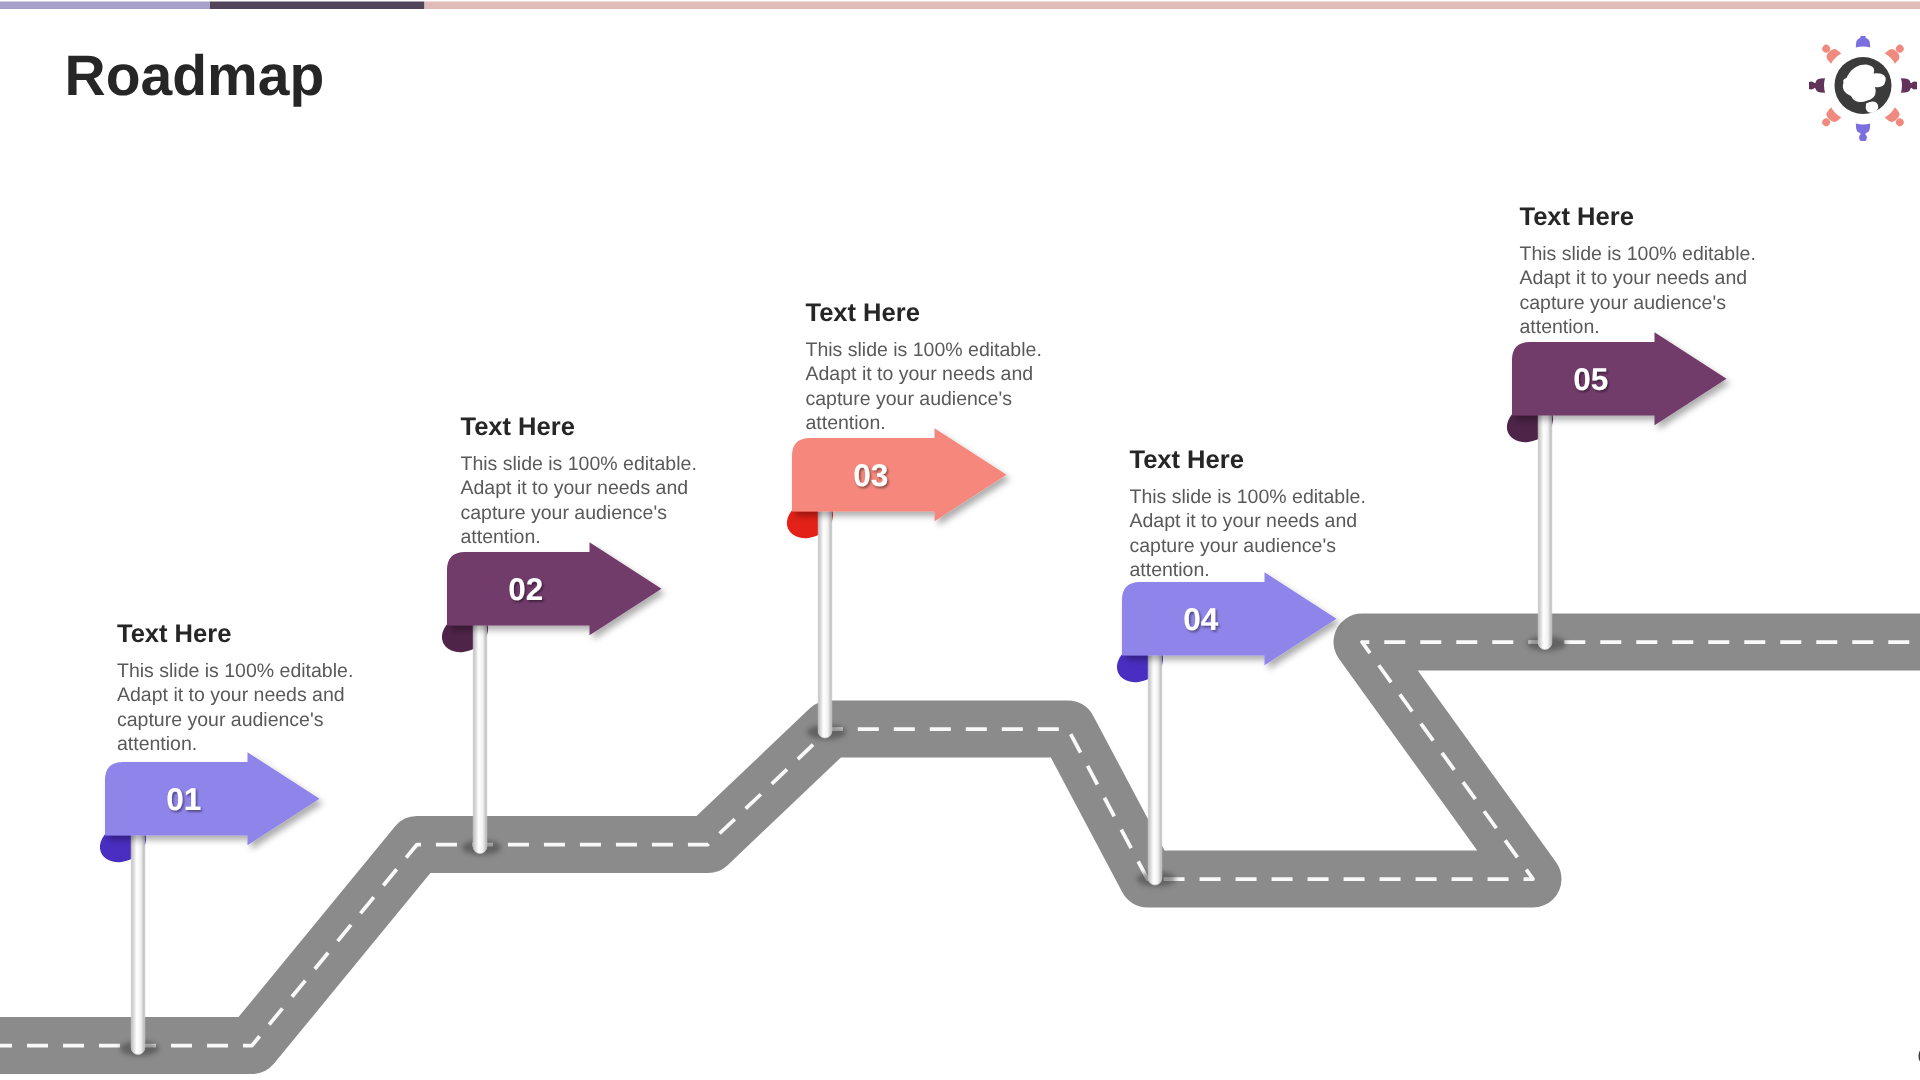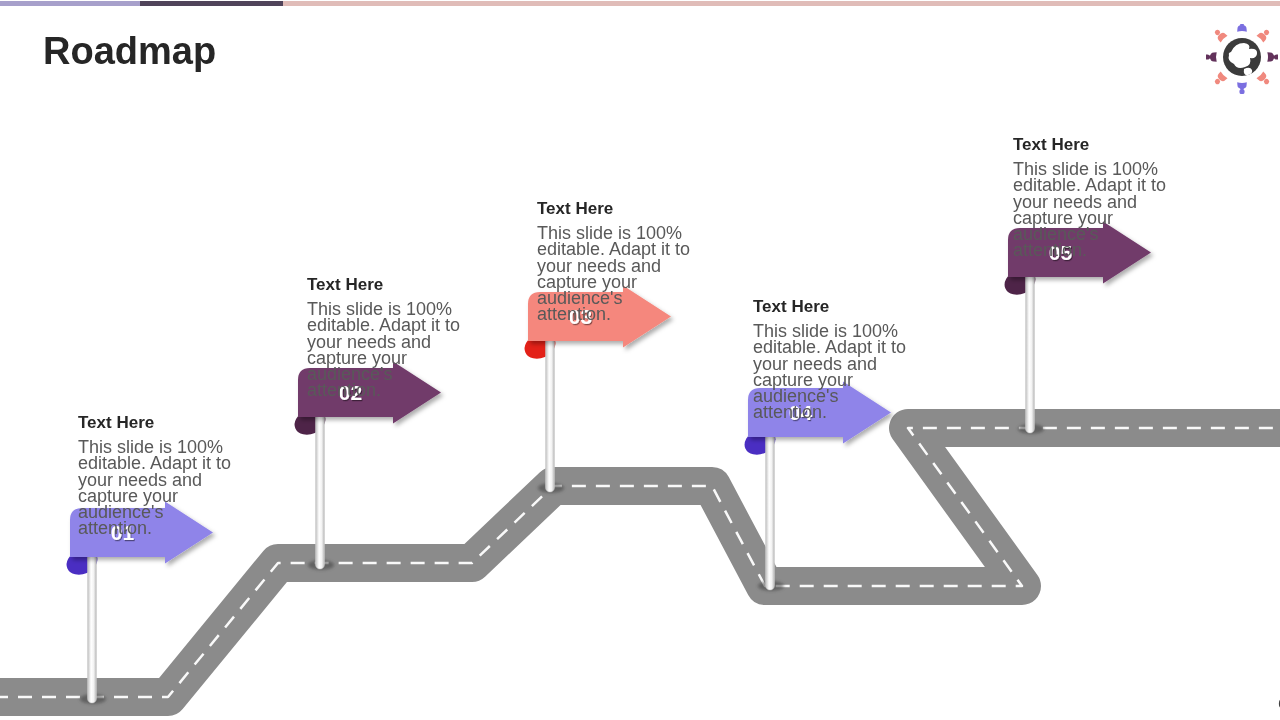--- a/index.html
+++ b/index.html
@@ -8,21 +8,21 @@
   
   .bar-seg{position:absolute;top:1px;height:5px;}
   
   #title{position:absolute;left:43px;top:30px;font-size:38px;font-weight:800;color:#262626;
          letter-spacing:0px;}
   
   #gfx{position:absolute;left:0;top:0;width:1280px;height:720px;}
   
   .tblock{position:absolute;width:164px;margin-top:28px;}
   .theading{font-size:17px;font-weight:700;color:#262626;margin-bottom:6px;}
-  .tdesc{font-size:18px;line-height:16.3px;color:#595959;}
+  .tdesc{font-size:13px;line-height:16.3px;color:#595959;}
   
   #footer{position:absolute;right:8px;bottom:9px;display:flex;align-items:center;gap:4px;}
   #page-num{font-size:12px;color:#3f3f3f;}
   #footer-tick{width:4px;height:9px;}
   #footer-bar{width:18px;height:9px;}
   
   #logo{position:absolute;left:1206px;top:24px;width:72px;height:70px;}
 </style>
 </head>
 <body>

